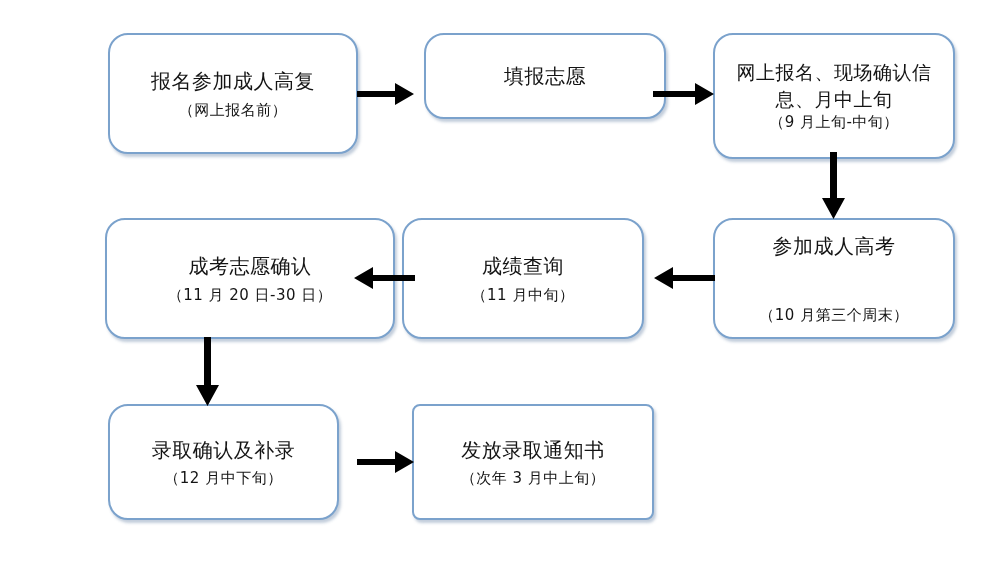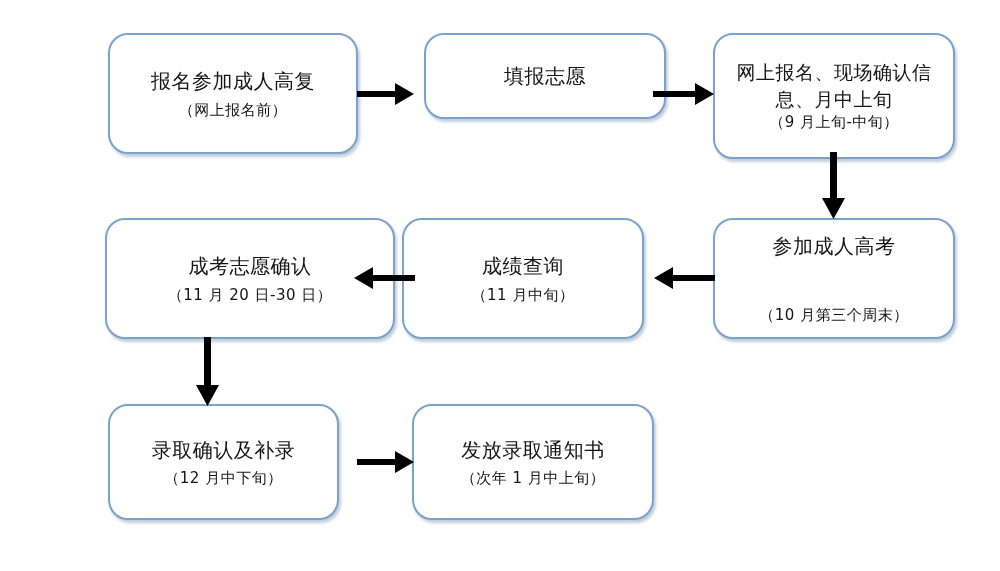--- a/index.html
+++ b/index.html
@@ -51,21 +51,21 @@
   }
 
   
   #box-1 { left: 108px; top: 33px;  width: 250px; height: 121px; }
   #box-2 { left: 424px; top: 33px;  width: 242px; height: 86px; }
   #box-3 { left: 713px; top: 33px;  width: 242px; height: 126px; }
   #box-4 { left: 713px; top: 218px; width: 242px; height: 121px; gap: 40px; }
   #box-5 { left: 402px; top: 218px; width: 242px; height: 121px; }
   #box-6 { left: 105px; top: 218px; width: 290px; height: 121px; }
   #box-7 { left: 108px; top: 404px; width: 231px; height: 116px; }
-  #box-8 { left: 412px; top: 404px; width: 242px; height: 116px; }
+  #box-8 { left: 412px; top: 404px; width: 242px; height: 116px; border-radius: 8px; }
 
   
   .arrow {
     position: absolute;
   }
   .arrow svg { display: block; }
 </style>
 </head>
 <body>
 
@@ -101,21 +101,21 @@
     <span class="line sub">（11 月 20 日-30 日）</span>
   </div>
 
   <div class="flow-box" id="box-7">
     <span class="line">录取确认及补录</span>
     <span class="line sub">（12 月中下旬）</span>
   </div>
 
   <div class="flow-box" id="box-8">
     <span class="line">发放录取通知书</span>
-    <span class="line sub">（次年 1 月中上旬）</span>
+    <span class="line sub">（次年 3 月中上旬）</span>
   </div>
 
   <div class="arrow" style="left:357px; top:80px;">
     <svg width="58" height="28" viewBox="0 0 58 28">
       <path d="M0,11 L38,11 L38,3 L57,14 L38,25 L38,17 L0,17 Z" fill="#000000"></path>
     </svg>
   </div>
 
   <div class="arrow" style="left:653px; top:80px;">
     <svg width="62" height="28" viewBox="0 0 62 28">

